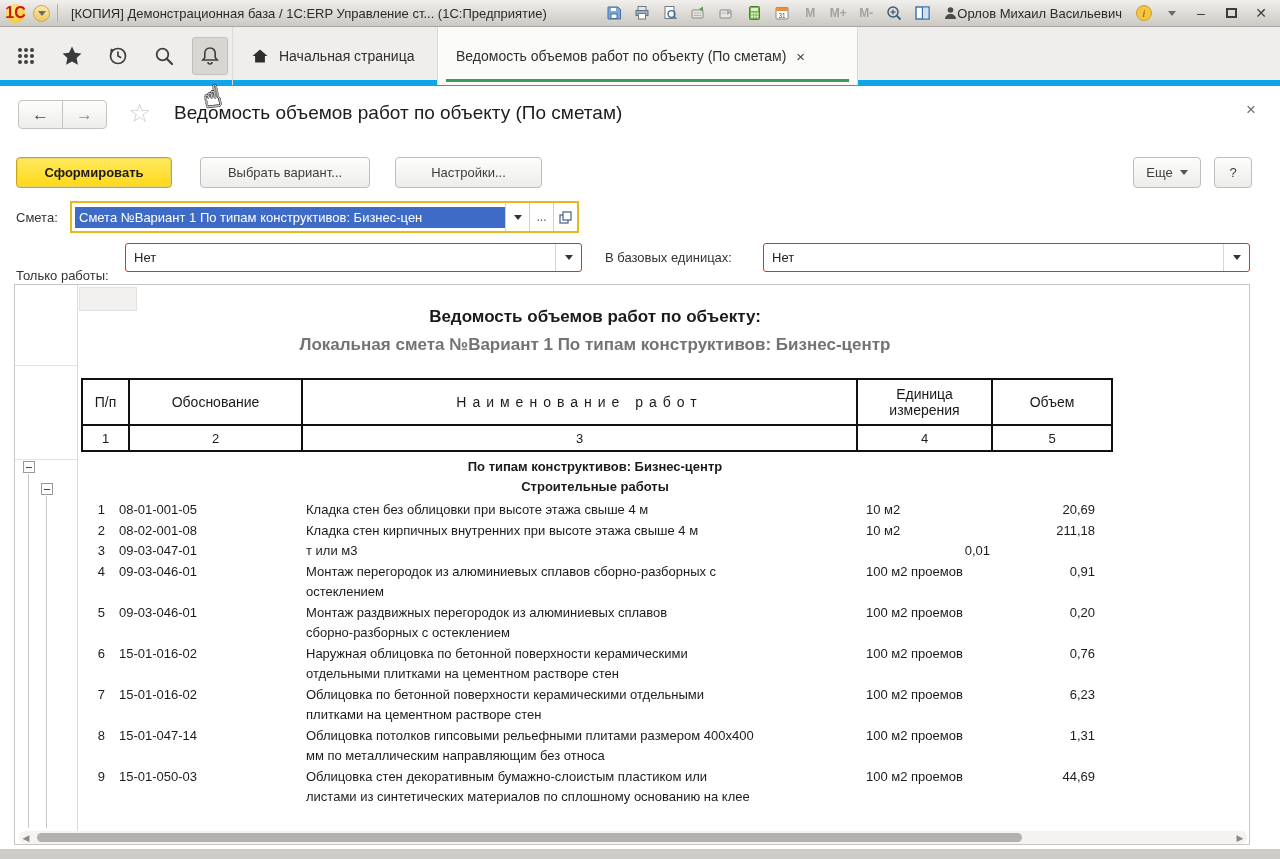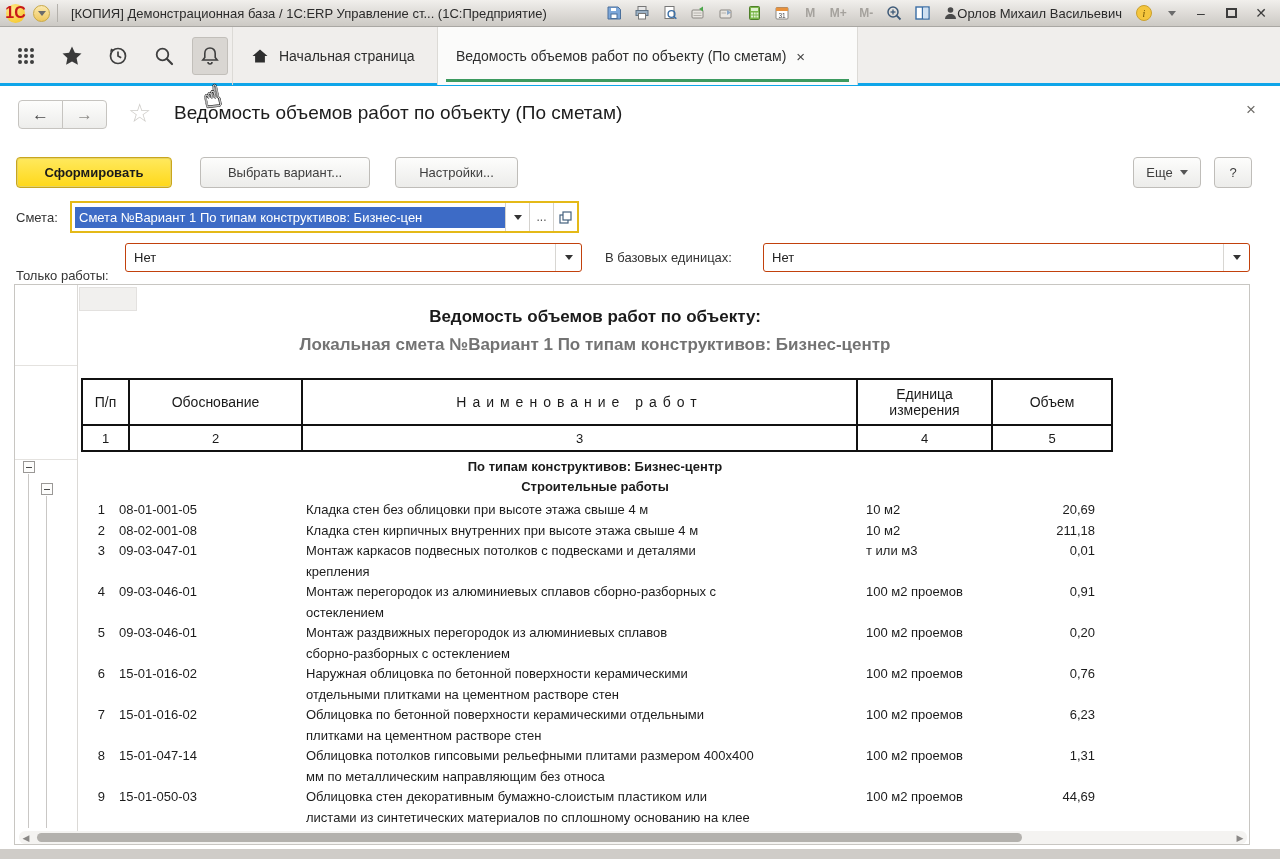--- a/index.html
+++ b/index.html
@@ -20,21 +20,21 @@
   .tb-title { font-size:13px; color:#2b2b2b; margin-left:6px; white-space:nowrap; }
   .tb-right { margin-left:auto; display:flex; align-items:center; gap:4px; }
   .tb-icon { width:24px; height:20px; display:flex; align-items:center; justify-content:center; }
   .tb-mem { font-size:12px; font-weight:bold; color:#a5a29d; width:24px; text-align:center; }
   .tb-user { font-size:13px; color:#2b2b2b; margin:0 6px; white-space:nowrap; display:flex; align-items:center; gap:0; }
   .win-ctl { font-size:14px; color:#3c3c3c; width:26px; text-align:center; }
   .max-box { width:11px; height:10px; border:2px solid #3c3c3c; display:inline-block; }
   .caret-down { width:0; height:0; border-left:4px solid transparent; border-right:4px solid transparent; border-top:5px solid #6b6b6b; }
 
   
-  .navbar { position:absolute; left:0; top:27px; width:1280px; height:59px; background:#f0eeec; border-bottom:3px solid #0ea5e9; }
+  .navbar { position:absolute; left:0; top:27px; width:1280px; height:59px; background:#f0eeec; border-bottom:6px solid #0ea5e9; }
   .nav-icons { position:absolute; left:8px; top:10px; display:flex; gap:10px; }
   .nav-btn { width:36px; height:38px; display:flex; align-items:center; justify-content:center; border-radius:3px; }
   .nav-btn.highlight { background:#d9d6d2; border:1px solid #c2bfba; }
   .tab { position:absolute; top:0; height:58px; display:flex; align-items:center; font-size:14px; color:#2e2e2e; padding:0 18px; }
   .tab-home { left:232px; width:206px; border-left:1px solid #dcdad6; border-right:1px solid #dcdad6; gap:10px; }
   .tab-active { left:438px; width:420px; background:#fbfbfa; border-right:1px solid #dcdad6; }
   .tab-underline { position:absolute; left:8px; right:8px; bottom:3px; height:3px; background:#3C9A5F; }
   .tab-close { margin-left:10px; color:#444; font-size:15px; }
   .cursor-glyph { position:absolute; left:203px; top:52px; font-size:30px; color:#fdfdfd;
     text-shadow:-1px 0 #1a1a1a,1px 0 #1a1a1a,0 -1px #1a1a1a,0 1px #1a1a1a; transform:rotate(-12deg); }
@@ -49,21 +49,21 @@
   .page-title { position:absolute; left:174px; top:102px; font-size:19px; color:#1c1c1c; }
   .form-close { position:absolute; left:1246px; top:100px; font-size:17px; color:#6e6c68; }
 
   
   .btn { position:absolute; top:157px; height:31px; border:1px solid #bfbdb9; border-radius:4px;
     background:linear-gradient(#fdfdfc,#ececea); font-size:13px; color:#3e3e3e;
     display:flex; align-items:center; justify-content:center; }
   .btn-primary { left:16px; width:156px; background:linear-gradient(#ffe95e,#FFD819); border:1px solid #c9a61d;
     font-weight:bold; color:#1a1a1a; box-shadow:0 0 0 1px #e7d363 inset; }
   .btn-variant { left:200px; width:170px; }
-  .btn-settings { left:395px; width:123px; }
+  .btn-settings { left:395px; width:147px; }
   .btn-more { left:1133px; width:68px; gap:7px; }
   .btn-help { left:1214px; width:38px; }
 
   
   .f-label { position:absolute; font-size:13px; color:#333; }
   .smeta-box { position:absolute; left:70px; top:201px; width:509px; height:32px; border:2px solid #E4B918;
     background:#fff; display:flex; align-items:center; }
   .smeta-text { flex:1; margin:3px 0 3px 3px; padding:3px 4px; background:#3D6BC6; color:#fff; font-size:13px;
     white-space:nowrap; overflow:hidden; }
   .fld-btn { width:24px; height:100%; display:flex; align-items:center; justify-content:center; border-left:1px solid #d4d2ce; color:#555; font-size:12px; }
@@ -363,22 +363,20 @@
         <div class="trow">
           <div class="cnum">2</div>
           <div class="ccode">08-02-001-08</div>
           <div class="cname">Кладка стен кирпичных внутренних при высоте этажа свыше 4 м</div>
           <div class="cunit">10 м2</div>
           <div class="cvol">211,18</div>
         </div>
         <div class="trow">
           <div class="cnum">3</div>
           <div class="ccode">09-03-047-01</div>
-          <div class="cname">Монтаж каркасов подвесных потолков с подвесками и деталями
-крепления</div>
           <div class="cunit">т или м3</div>
           <div class="cvol">0,01</div>
         </div>
         <div class="trow">
           <div class="cnum">4</div>
           <div class="ccode">09-03-046-01</div>
           <div class="cname">Монтаж перегородок из алюминиевых сплавов сборно-разборных с
 остеклением</div>
           <div class="cunit">100 м2 проемов</div>
           <div class="cvol">0,91</div>

